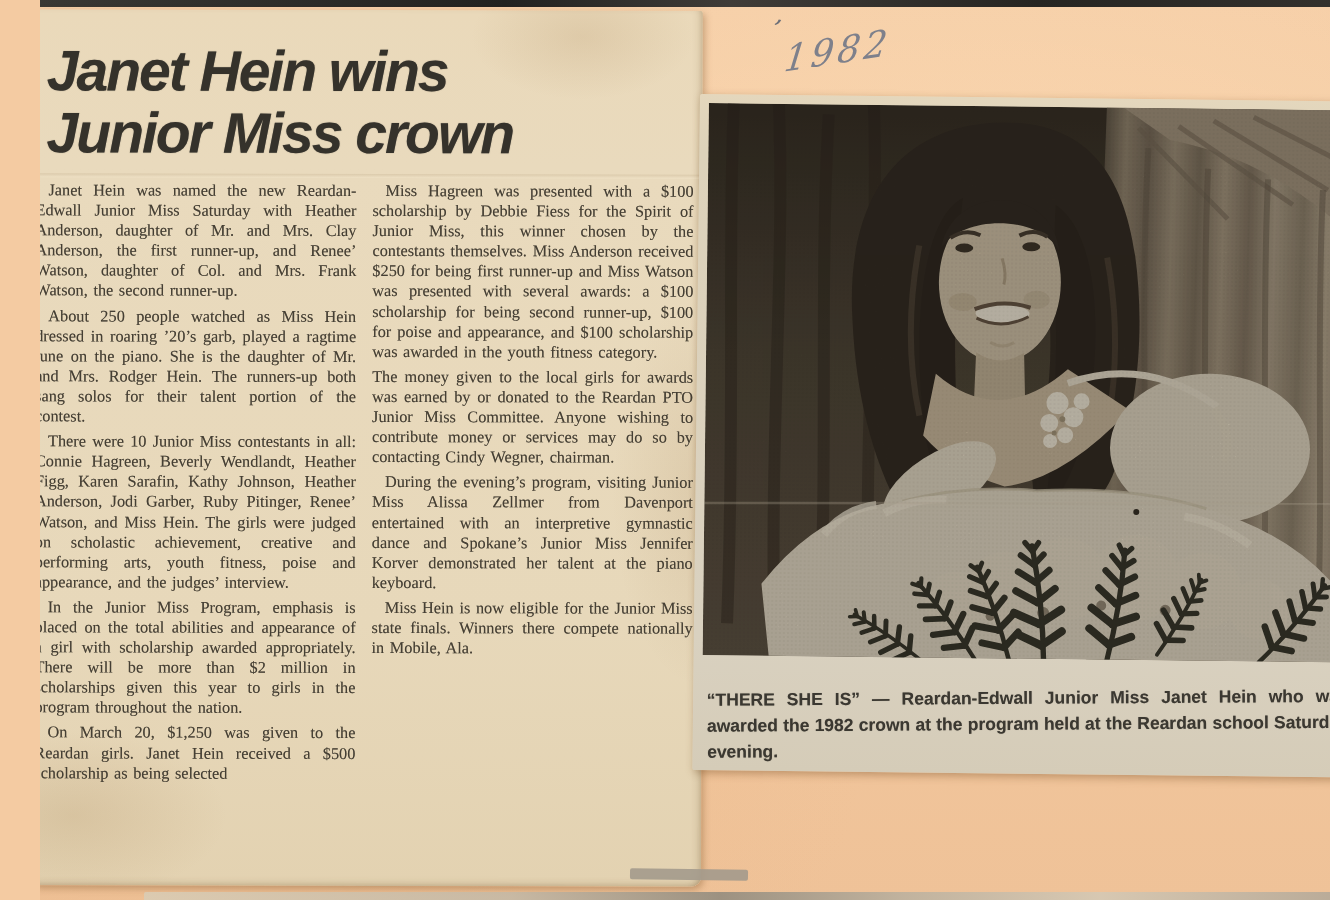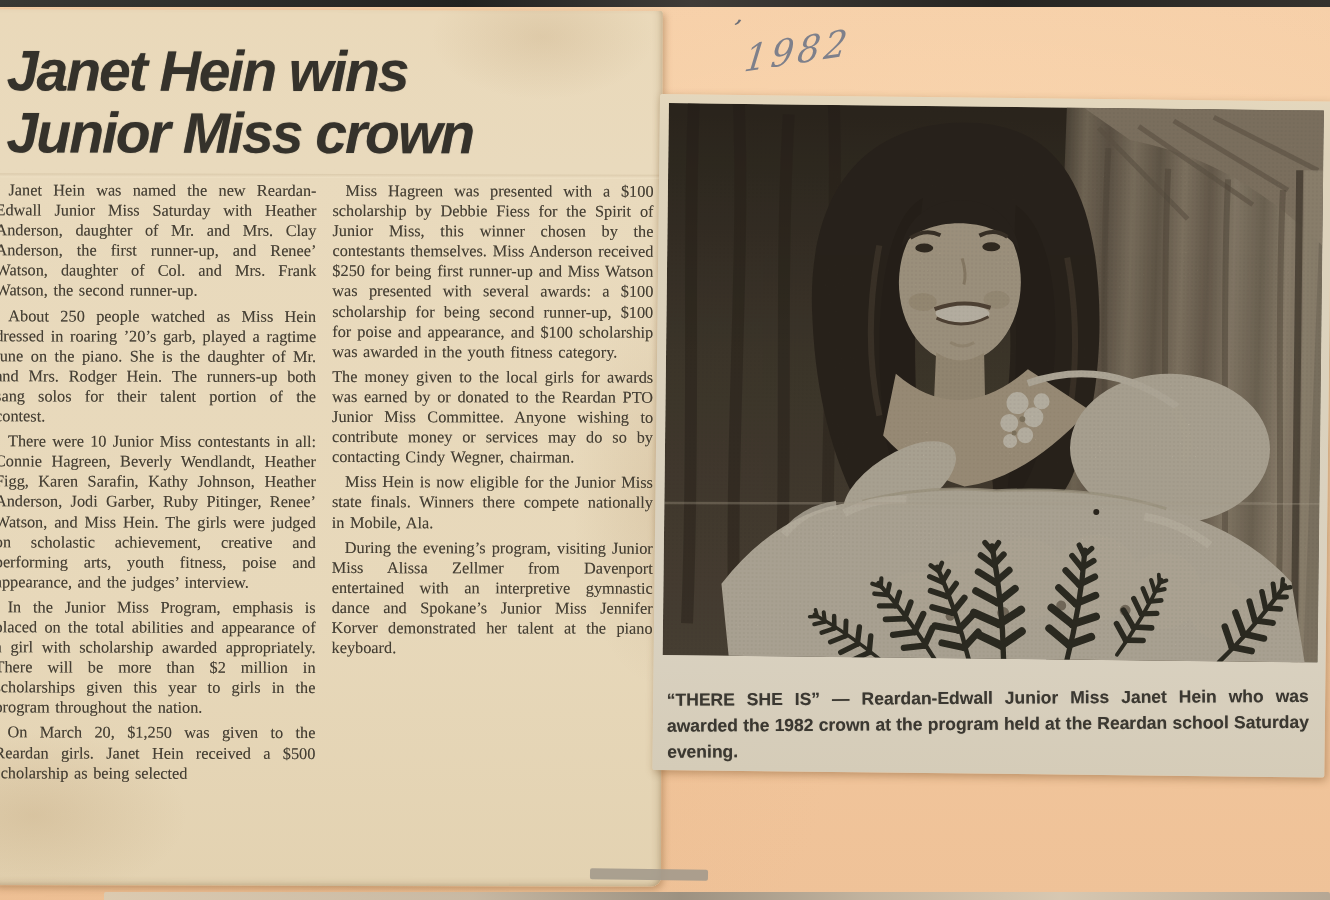--- a/index.html
+++ b/index.html
@@ -7,20 +7,21 @@
     width:1330px;height:900px;overflow:hidden;position:relative;
     background:#f4cba2;
     font-family:"Liberation Serif", serif;
   }
   .canvas{
     position:absolute;inset:0;overflow:hidden;
     background:
       radial-gradient(1100px 620px at 72% 38%, rgba(255,226,188,.55), rgba(0,0,0,0) 70%),
       radial-gradient(900px 500px at 15% 85%, rgba(233,183,135,.45), rgba(0,0,0,0) 70%),
       linear-gradient(180deg,#f6cfa8 0%,#f3c89e 55%,#efc298 100%);
+    margin-left: 40px;
   }
   
   .scan-strip-top{
     position:absolute;left:0;top:0;width:1330px;height:7px;
     background:linear-gradient(90deg,#3a3834,#232220 35%,#3f3c38 52%,#262522 75%,#34322e);
   }
   
   .scan-strip-bottom{
     position:absolute;left:104px;top:892px;width:1226px;height:8px;
     background:linear-gradient(90deg,#d9cdb6,#c2b8a6 30%,#8e897d 47%,#b9b09f 62%,#d3c9b6 78%,#aba294);
@@ -123,22 +124,22 @@
       <div class="col col-left">
         <p class="ind">Janet Hein was named the new Reardan-Edwall Junior Miss Saturday with Heather Anderson, daughter of Mr. and Mrs. Clay Anderson, the first runner-up, and Renee’ Watson, daughter of Col. and Mrs. Frank Watson, the second runner-up.</p>
         <p class="ind">About 250 people watched as Miss Hein dressed in roaring ’20’s garb, played a ragtime tune on the piano. She is the daughter of Mr. and Mrs. Rodger Hein. The runners-up both sang solos for their talent portion of the contest.</p>
         <p class="ind">There were 10 Junior Miss contestants in all: Connie Hagreen, Beverly Wendlandt, Heather Figg, Karen Sarafin, Kathy Johnson, Heather Anderson, Jodi Garber, Ruby Pitinger, Renee’ Watson, and Miss Hein. The girls were judged on scholastic achievement, creative and performing arts, youth fitness, poise and appearance, and the judges’ interview.</p>
         <p class="ind">In the Junior Miss Program, emphasis is placed on the total abilities and appearance of a girl with scholarship awarded appropriately. There will be more than $2 million in scholarships given this year to girls in the program throughout the nation.</p>
         <p class="ind">On March 20, $1,250 was given to the Reardan girls. Janet Hein received a $500 scholarship as being selected</p>
       </div>
       <div class="col">
         <p class="ind">Miss Hagreen was presented with a $100 scholarship by Debbie Fiess for the Spirit of Junior Miss, this winner chosen by the contestants themselves. Miss Anderson received $250 for being first runner-up and Miss Watson was presented with several awards: a $100 scholarship for being second runner-up, $100 for poise and appearance, and $100 scholarship was awarded in the youth fitness category.</p>
         <p>The money given to the local girls for awards was earned by or donated to the Reardan PTO Junior Miss Committee. Anyone wishing to contribute money or services may do so by contacting Cindy Wegner, chairman.</p>
+        <p class="ind">During the evening’s program, visiting Junior Miss Alissa Zellmer from Davenport entertained with an interpretive gymnastic dance and Spokane’s Junior Miss Jennifer Korver demonstrated her talent at the piano keyboard.</p>
         <p class="ind">Miss Hein is now eligible for the Junior Miss state finals. Winners there compete nationally in Mobile, Ala.</p>
-        <p class="ind">During the evening’s program, visiting Junior Miss Alissa Zellmer from Davenport entertained with an interpretive gymnastic dance and Spokane’s Junior Miss Jennifer Korver demonstrated her talent at the piano keyboard.</p>
       </div>
     </div>
   </div>
 
   <div class="year-note">
     <span class="tick">’</span>
     <span class="digits">1982</span>
   </div>
 
   <div class="photo-clip">

